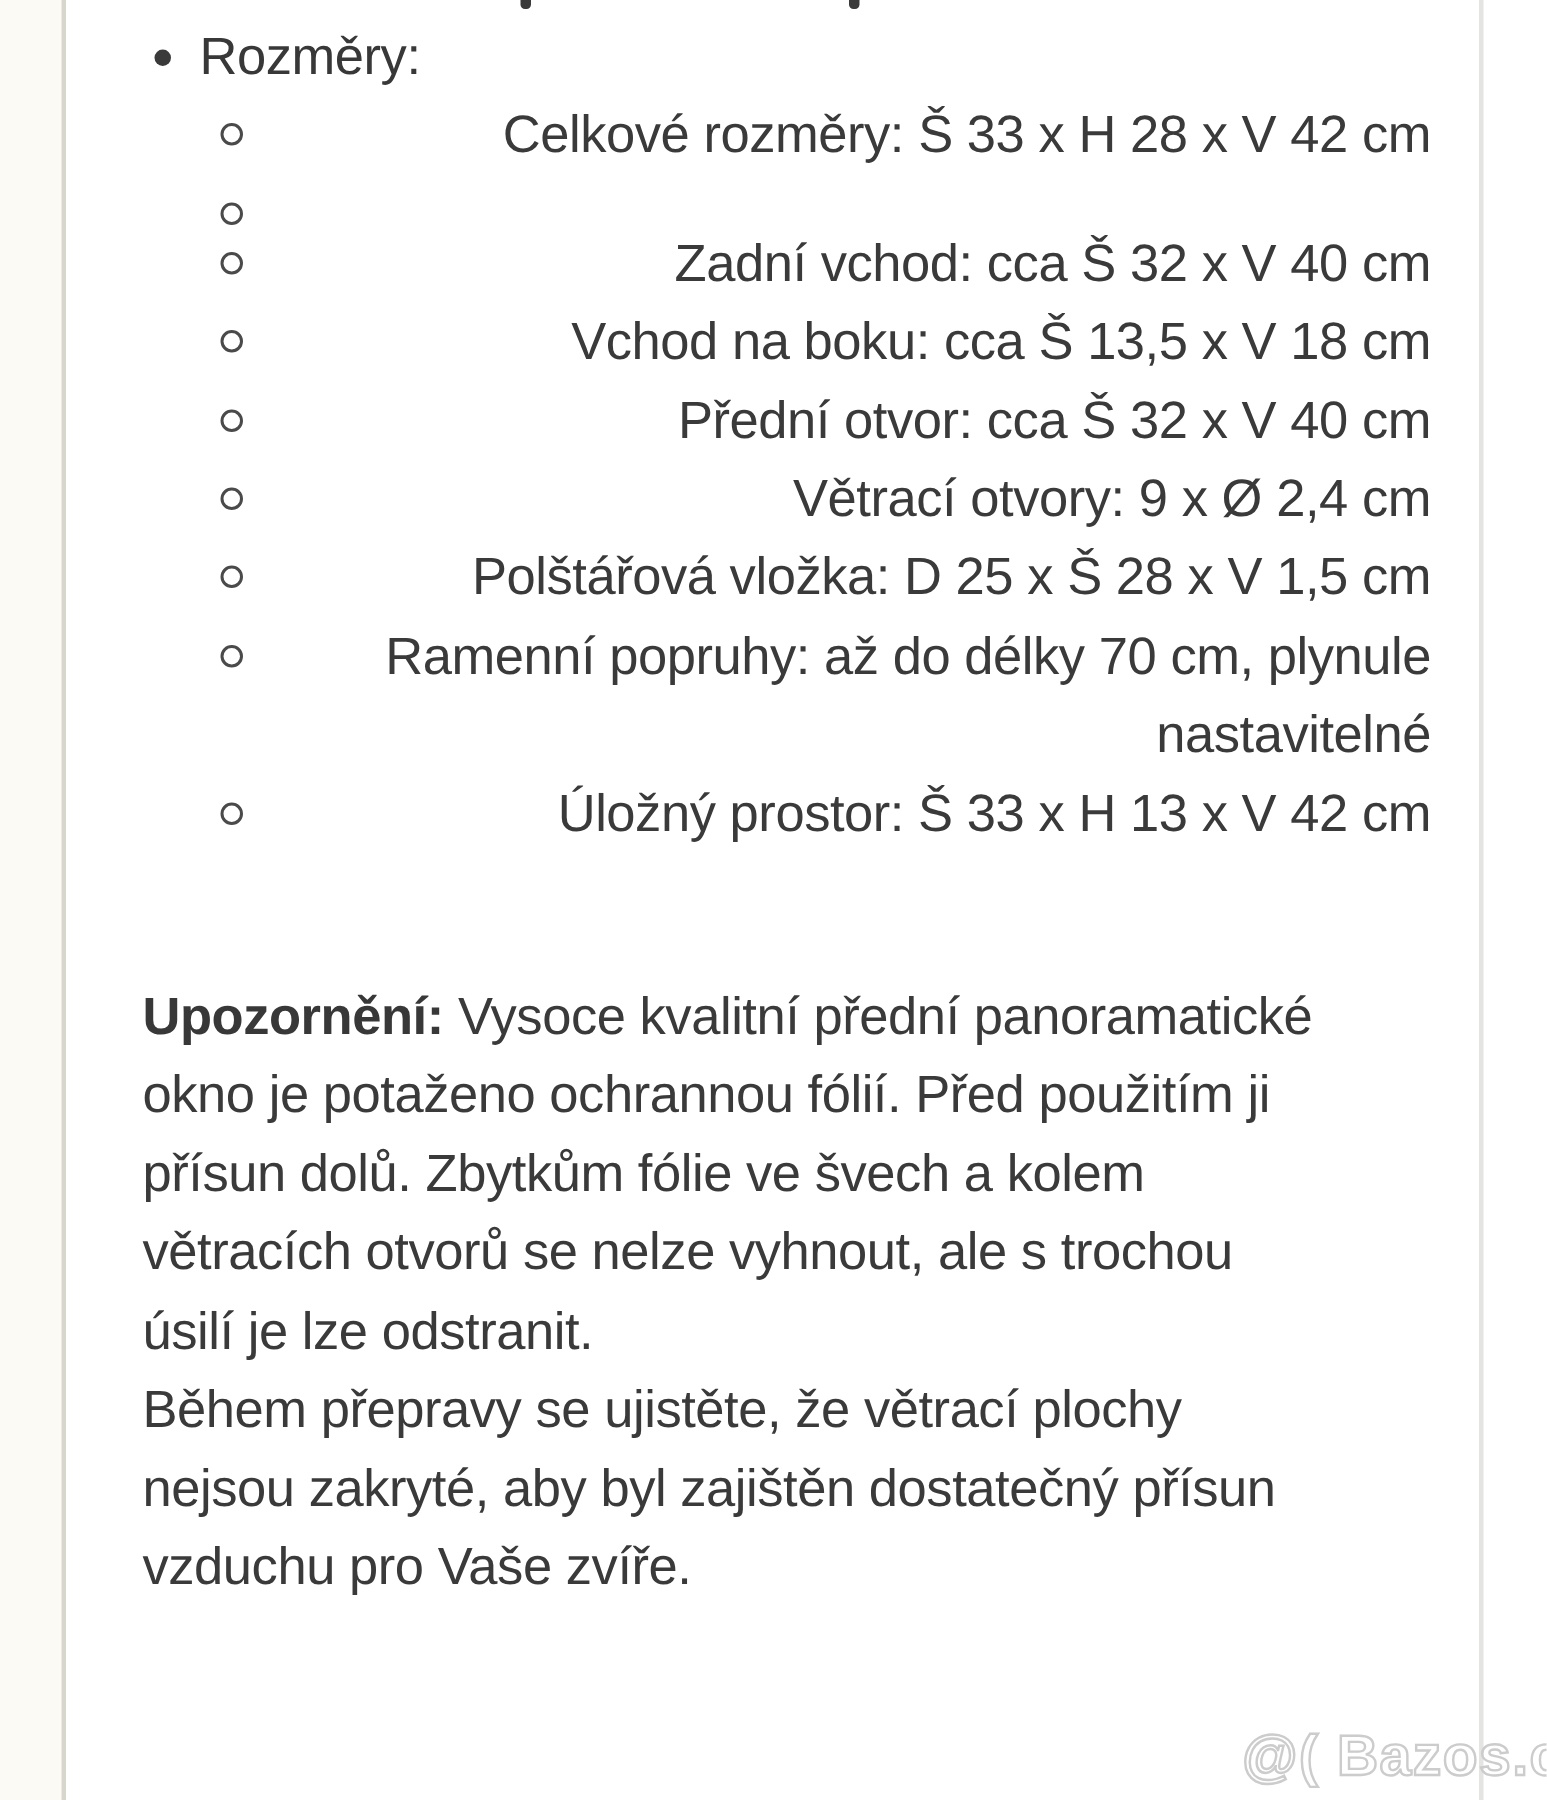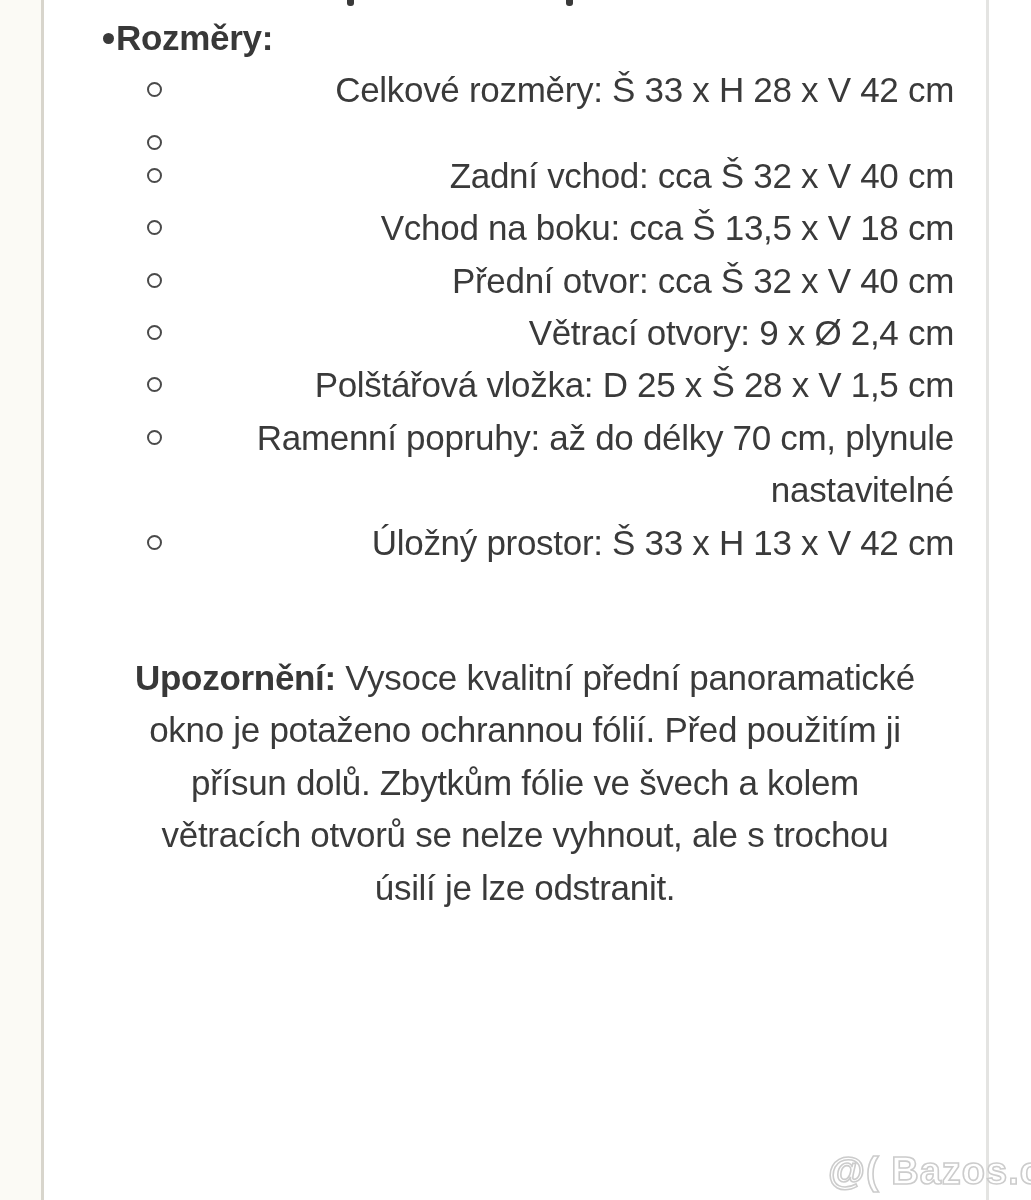--- a/index.html
+++ b/index.html
@@ -66,40 +66,39 @@
     align-items: flex-start;
   }
   .bullet1 {
     flex: 0 0 auto;
     width: 11px; height: 11px;
     margin: 21px 0 0 8px;
     border-radius: 50%;
     background: #3a3a3a;
   }
   .heading-text {
-    margin-left: 2px;
-    font-weight: 700;
+    margin-left: 19px;
+    font-weight: 400;
     color: #383838;
   }
   .bullet2 {
     flex: 0 0 auto;
     width: 11px; height: 11px;
     margin: 18px 0 0 52px;
     border-radius: 50%;
     border: 2.5px solid #4a4a4a;
     background: transparent;
   }
   .item-text {
     margin-left: 12px;
     width: 780px;
     text-align: right;
   }
   .para {
     width: 860px;
-    text-align: center;
   }
   .para.warning {
     margin-top: 83px;
   }
   .bold-label {
     font-weight: 700;
     color: #383838;
   }
   
   .watermark {
@@ -171,18 +170,23 @@
     </div>
 
     <div class="para warning">
       <div><span class="bold-label">Upozornění:</span> <span>Vysoce kvalitní přední panoramatické</span></div>
       <div>okno je potaženo ochrannou fólií. Před použitím ji</div>
       <div>přísun dolů. Zbytkům fólie ve švech a kolem</div>
       <div>větracích otvorů se nelze vyhnout, ale s trochou</div>
       <div>úsilí je lze odstranit.</div>
     </div>
 
+    <div class="para transport">
+      <div>Během přepravy se ujistěte, že větrací plochy</div>
+      <div>nejsou zakryté, aby byl zajištěn dostatečný přísun</div>
+      <div>vzduchu pro Vaše zvíře.</div>
+    </div>
 
   </div>
 
   <div class="watermark">@( Bazos.cz</div>
 
 </div>
 
 </body></html>

